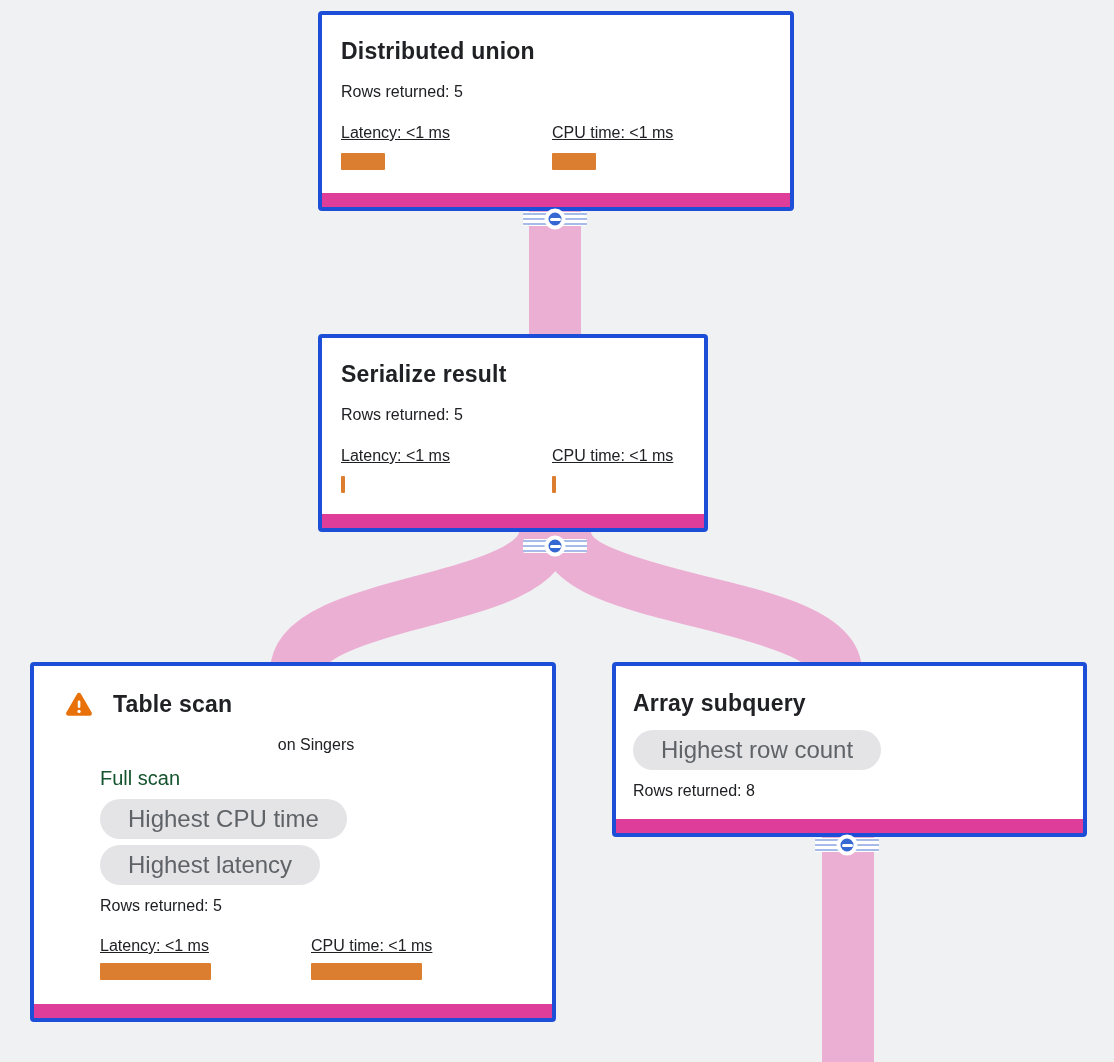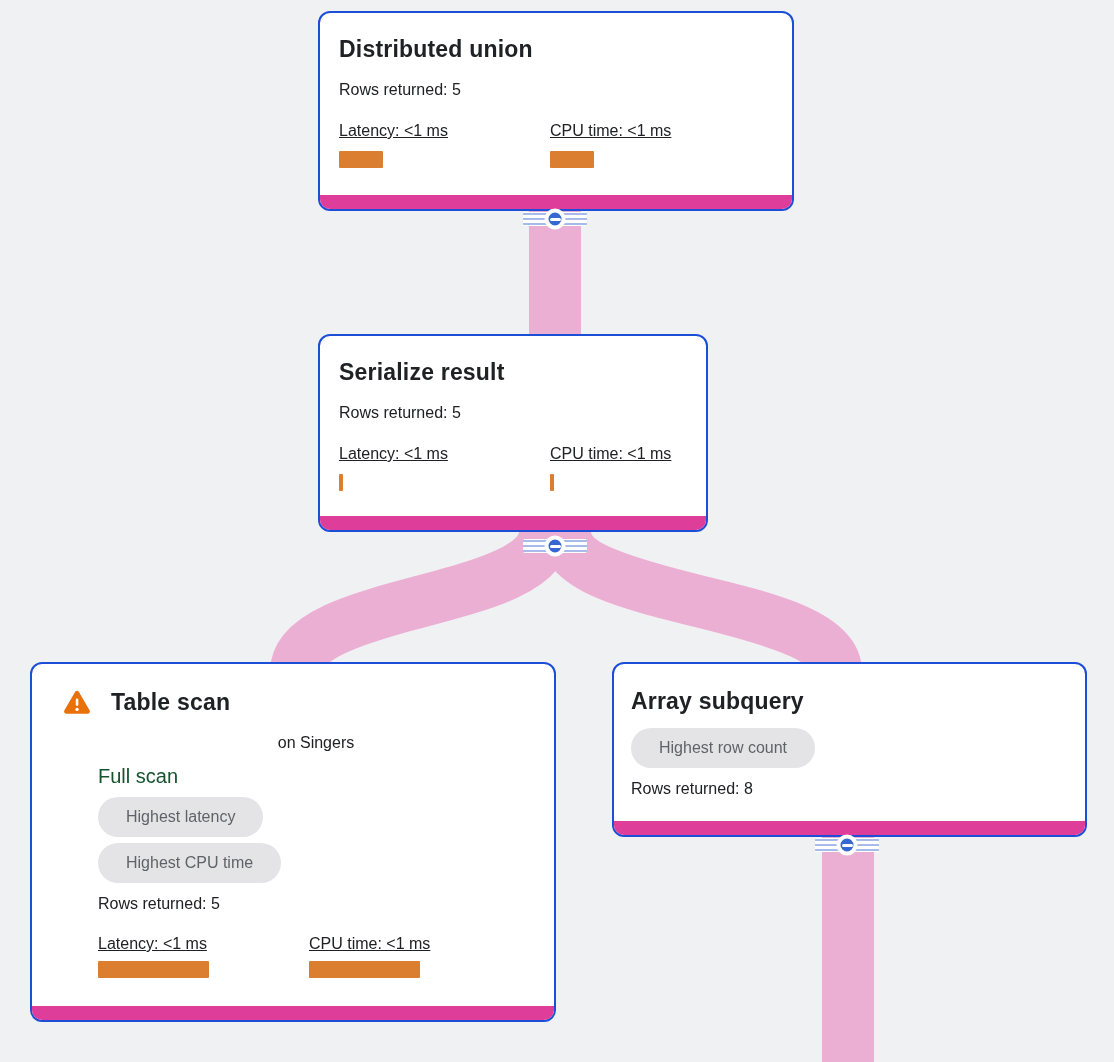--- a/index.html
+++ b/index.html
@@ -8,22 +8,22 @@
     background:#F0F1F2;
     font-family:"Liberation Sans", sans-serif;
     color:#202124;
     position:relative;
     overflow:hidden;
   }
   #edge-layer{position:absolute;left:0;top:0;z-index:1;}
   .node-card{
     position:absolute;
     background:#ffffff;
-    border:2px solid #1d4ed8;
-    border-radius:12px;
+    border:4px solid #1d4ed8;
+    border-radius:4px;
     overflow:hidden;
     z-index:2;
     box-sizing:border-box;
   }
   .accent-bar{
     position:absolute;left:0;right:0;bottom:0;height:14px;
     background:#DE3D99;
   }
   .node-title{
     font-size:23px;
@@ -35,21 +35,21 @@
   .node-note{font-size:20px;line-height:26px;color:#14532d;}
   .metrics-row{display:flex;text-decoration:underline;}
   .metric-col{width:211px;flex:none;}
   .metric-bar{
     height:17px;background:#DB7E30;margin-top:7px;
     border-radius:1px;
   }
   .badge-stack{display:flex;flex-direction:column;align-items:flex-start;gap:6px;}
   .badge-pill{
     background:#E4E4E6;color:#5F6368;
-    font-size:16px;line-height:26px;
+    font-size:24px;line-height:26px;
     padding:7px 28px;border-radius:21px;
     white-space:nowrap;
   }
   
   .pad-std{padding:21px 20px 0 19px;}
   .rows-line{margin-top:13px;}
   .metrics-row{margin-top:15px;}
   
   .ts-header{display:flex;align-items:flex-start;padding:23px 20px 0 31px;}
   .warn-icon{width:28px;height:25px;flex:none;margin-top:3px;}
@@ -128,22 +128,22 @@
         <rect x="10.9" y="7.4" width="2.3" height="6.6" rx="1.15" fill="#ffffff"></rect>
         <circle cx="12.05" cy="17.1" r="1.45" fill="#ffffff"></circle>
       </svg>
     </span>
     <div class="node-title ts-title">Table scan</div>
   </div>
   <div class="ts-body">
     <div class="node-text" style="margin-top:13px;text-align:center;">on Singers</div>
     <div class="node-note" style="margin-top:7px;">Full scan</div>
     <div class="badge-stack" style="margin-top:8px;">
+      <div class="badge-pill">Highest CPU time</div>
       <div class="badge-pill">Highest latency</div>
-      <div class="badge-pill">Highest CPU time</div>
     </div>
     <div class="node-text" style="margin-top:8px;">Rows returned: 5</div>
     <div class="metrics-row" style="margin-top:14px;">
       <div class="metric-col">
         <div class="node-text">Latency: &lt;1 ms</div>
         <div class="metric-bar" style="margin-top: 4px; width: 111px;"></div>
       </div>
       <div class="metric-col">
         <div class="node-text">CPU time: &lt;1 ms</div>
         <div class="metric-bar" style="margin-top: 4px; width: 111px;"></div>

